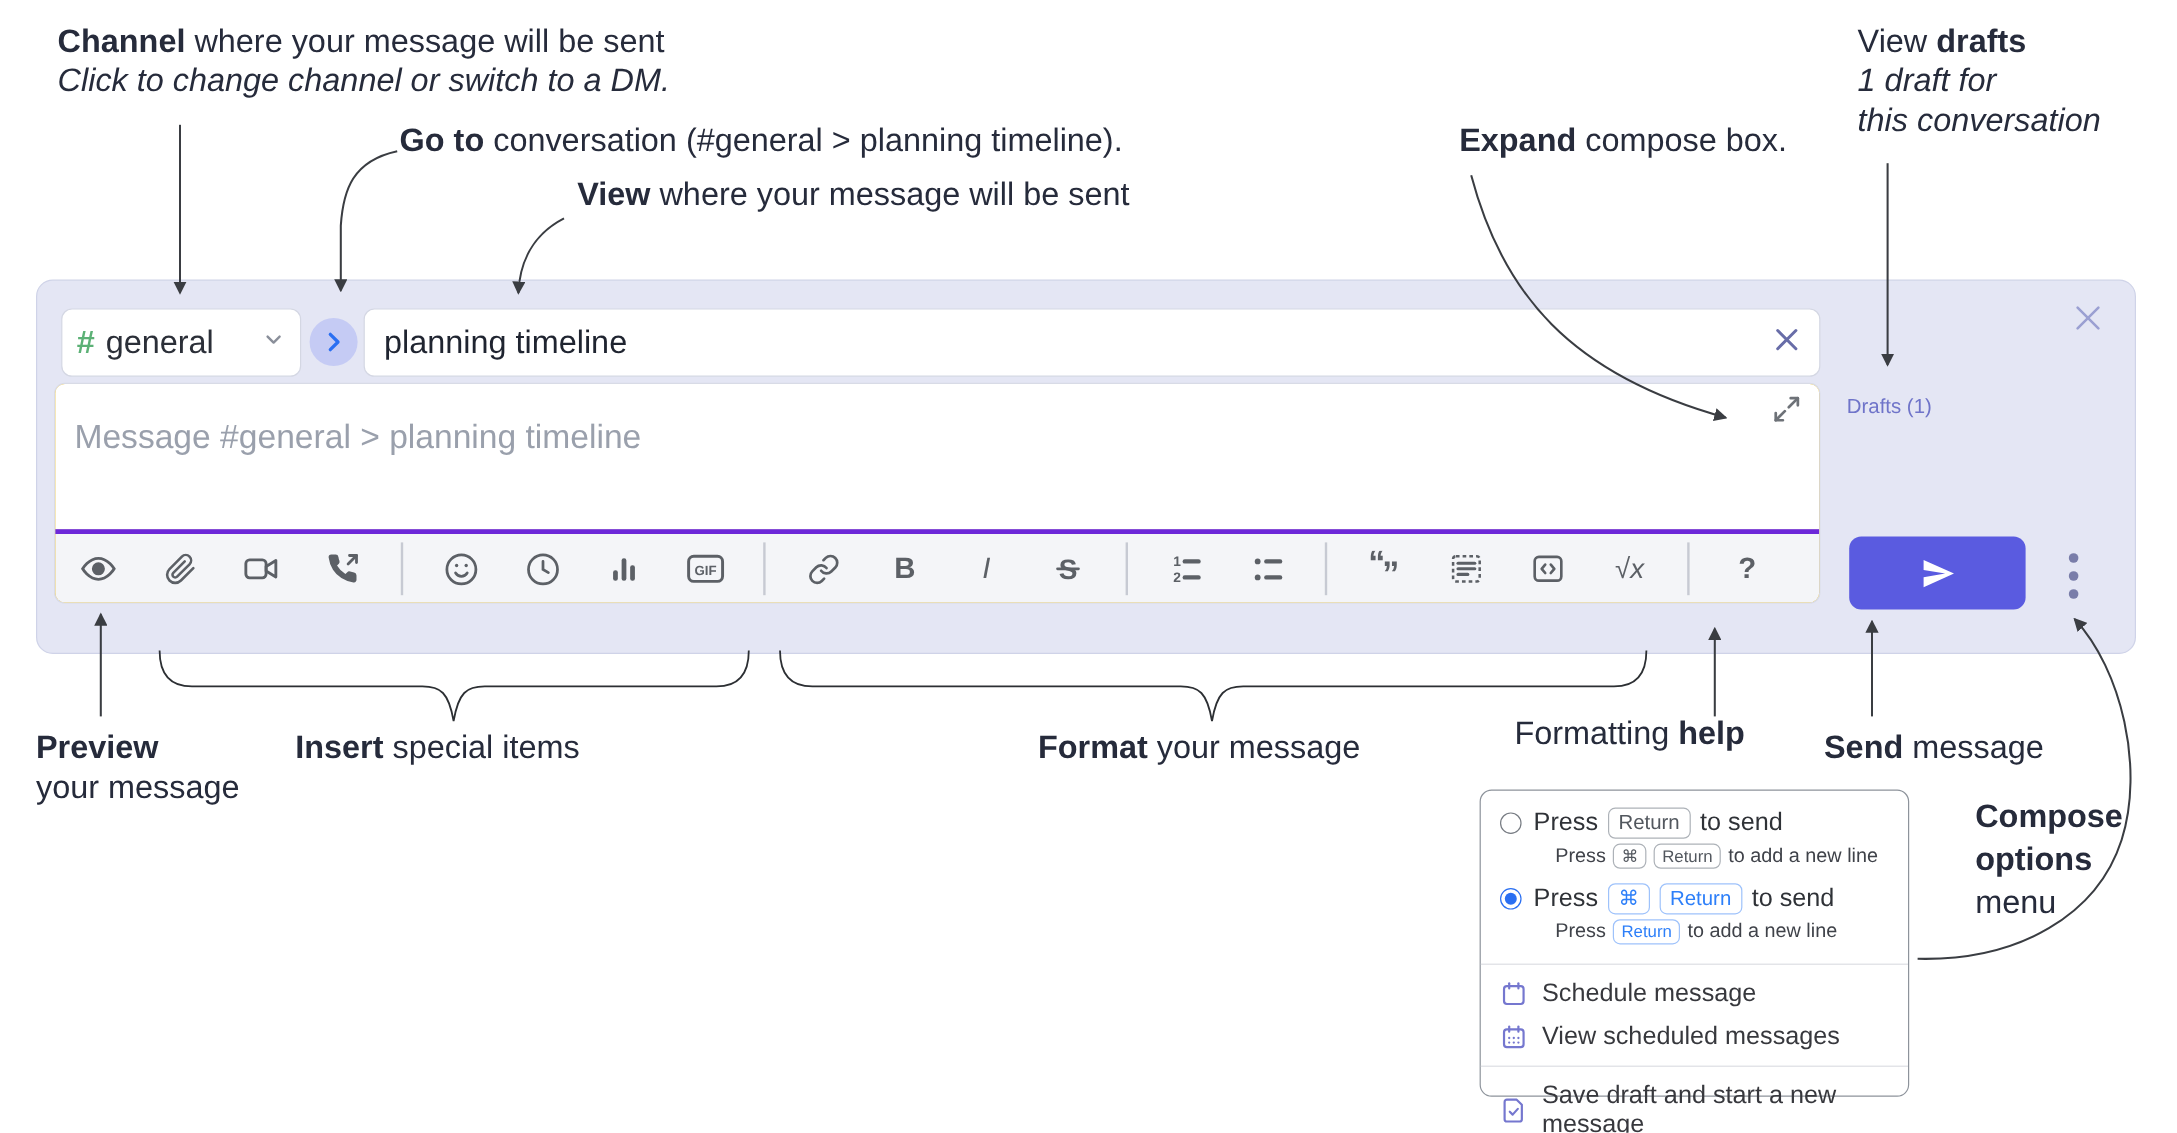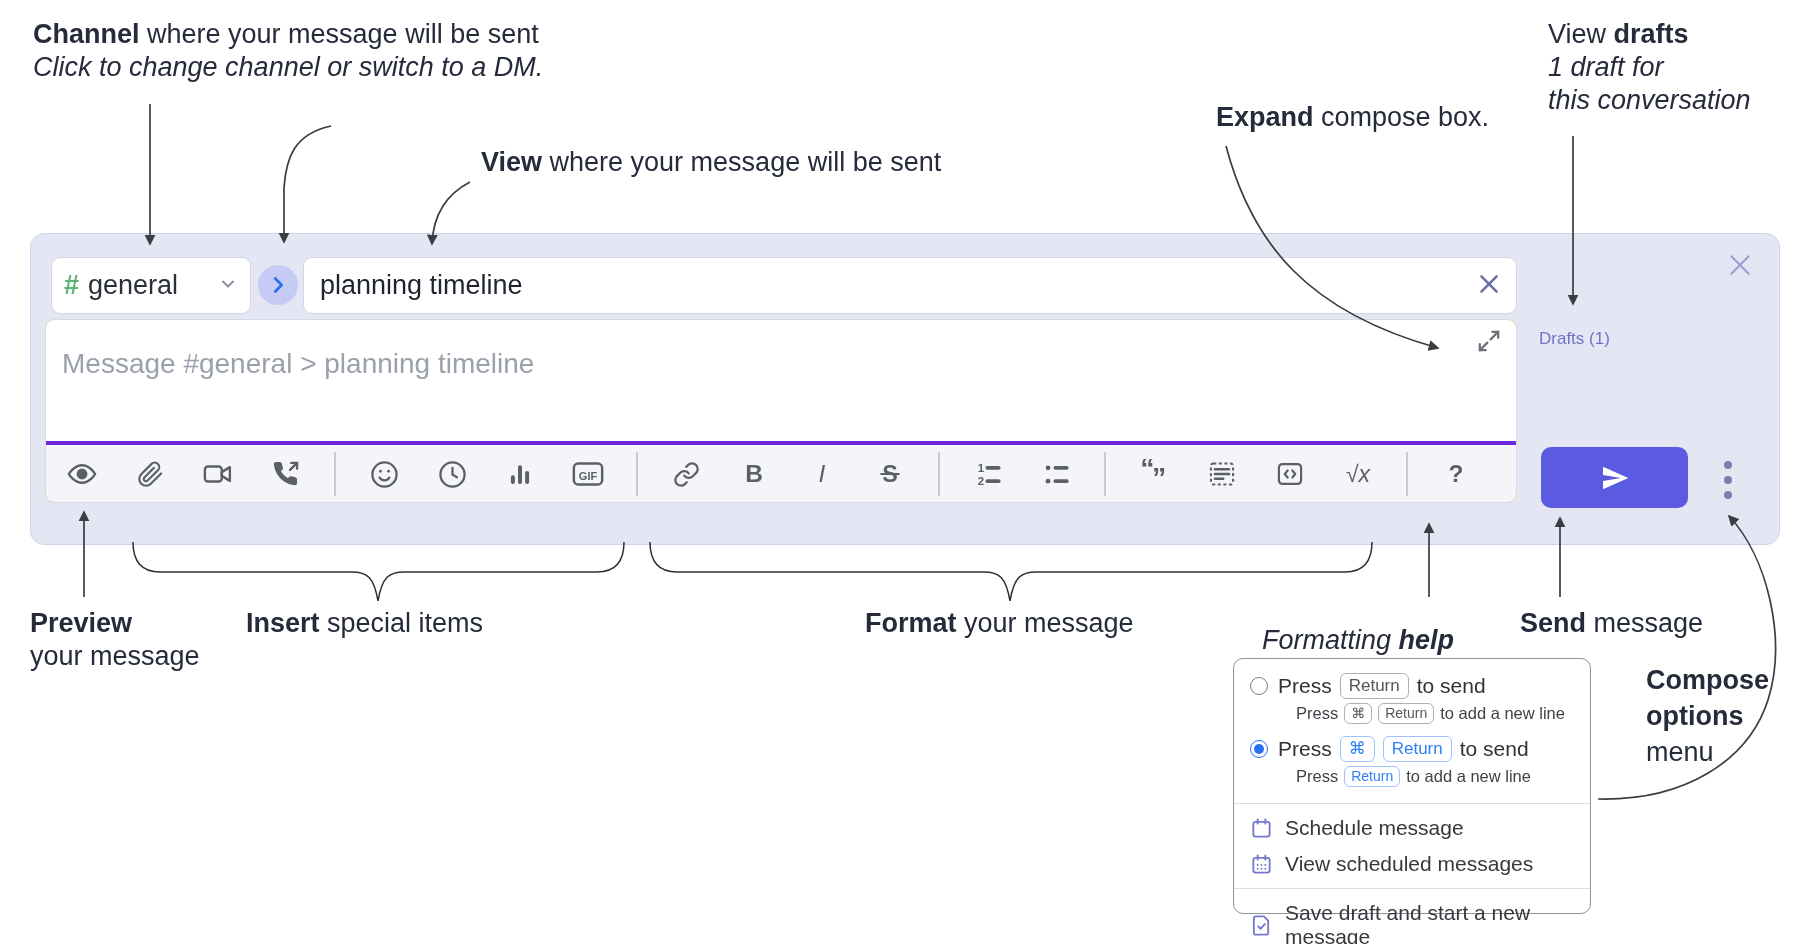--- a/index.html
+++ b/index.html
@@ -65,25 +65,28 @@
   .mitem{display:flex;align-items:center;gap:12px;padding:6px 16px;color:#37383d;cursor:pointer;}
   .mitem svg{flex:0 0 auto;}
 
   .overlay{position:absolute;left:0;top:0;width:1814px;height:944px;pointer-events:none;}
 </style>
 </head>
 <body>
 
 <div class="page">
 
-  <div class="ann" style="left:33px;top:18px;">
+  <div class="ann" style="left:48px;top:18px;">
     <div><b>Channel</b><span> where your message will be sent</span></div>
     <div class="it">Click to change channel or switch to a DM.</div>
   </div>
 
+  <div class="ann" style="left:333px;top:101px;">
+    <b>Go to</b><span> conversation (#general &gt; planning timeline).</span>
+  </div>
 
   <div class="ann" style="left:481px;top:146px;">
     <b>View</b><span> where your message will be sent</span>
   </div>
 
   <div class="ann" style="left:1216px;top:101px;">
     <b>Expand</b><span> compose box.</span>
   </div>
 
   <div class="ann" style="left:1548px;top:18px;">
@@ -98,21 +101,21 @@
   </div>
 
   <div class="ann" style="left:246px;top:607px;">
     <b>Insert</b><span> special items</span>
   </div>
 
   <div class="ann" style="left:865px;top:607px;">
     <b>Format</b><span> your message</span>
   </div>
 
-  <div class="ann" style="left:1262px;top:624px;font-style:italic;">
+  <div class="ann" style="left:1262px;top:595px;">
     <span>Formatting </span><b>help</b>
   </div>
 
   <div class="ann" style="left:1520px;top:607px;">
     <b>Send</b><span> message</span>
   </div>
 
   <div class="ann" style="left:1606px;top:662px;line-height:36px;margin-left:40px;">
     <div><b>Compose</b></div>
     <div><b>options</b></div>

